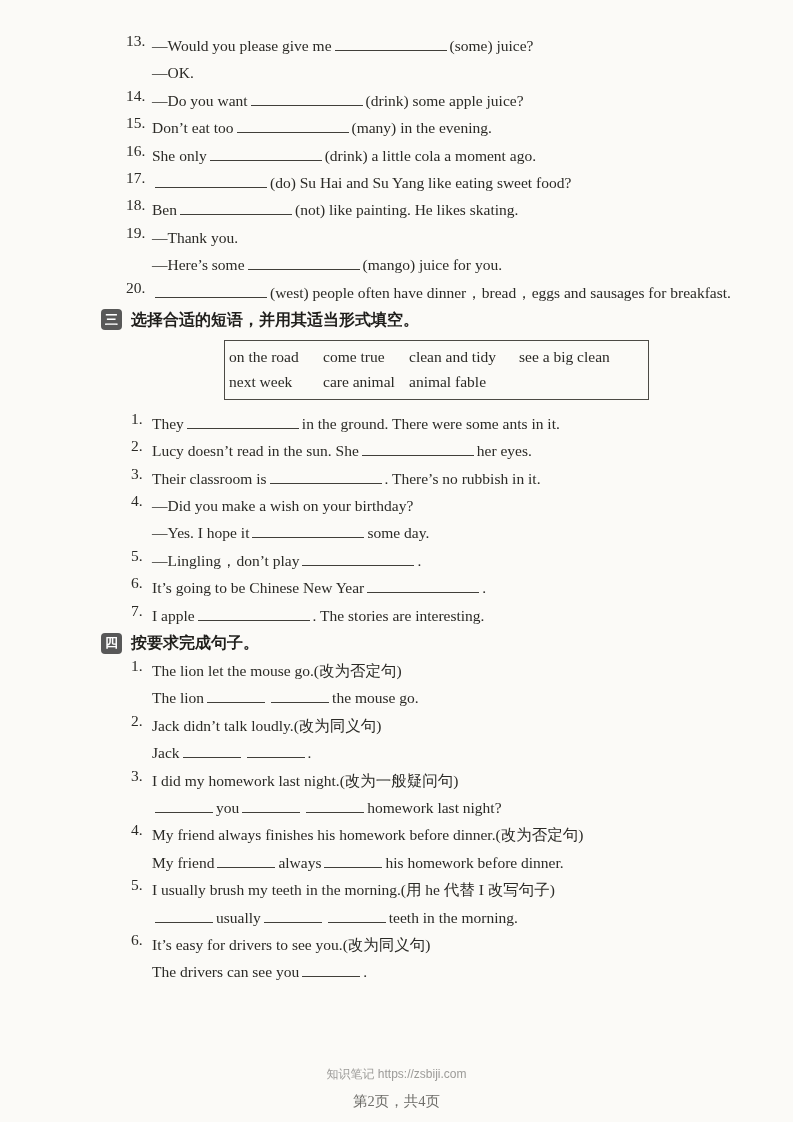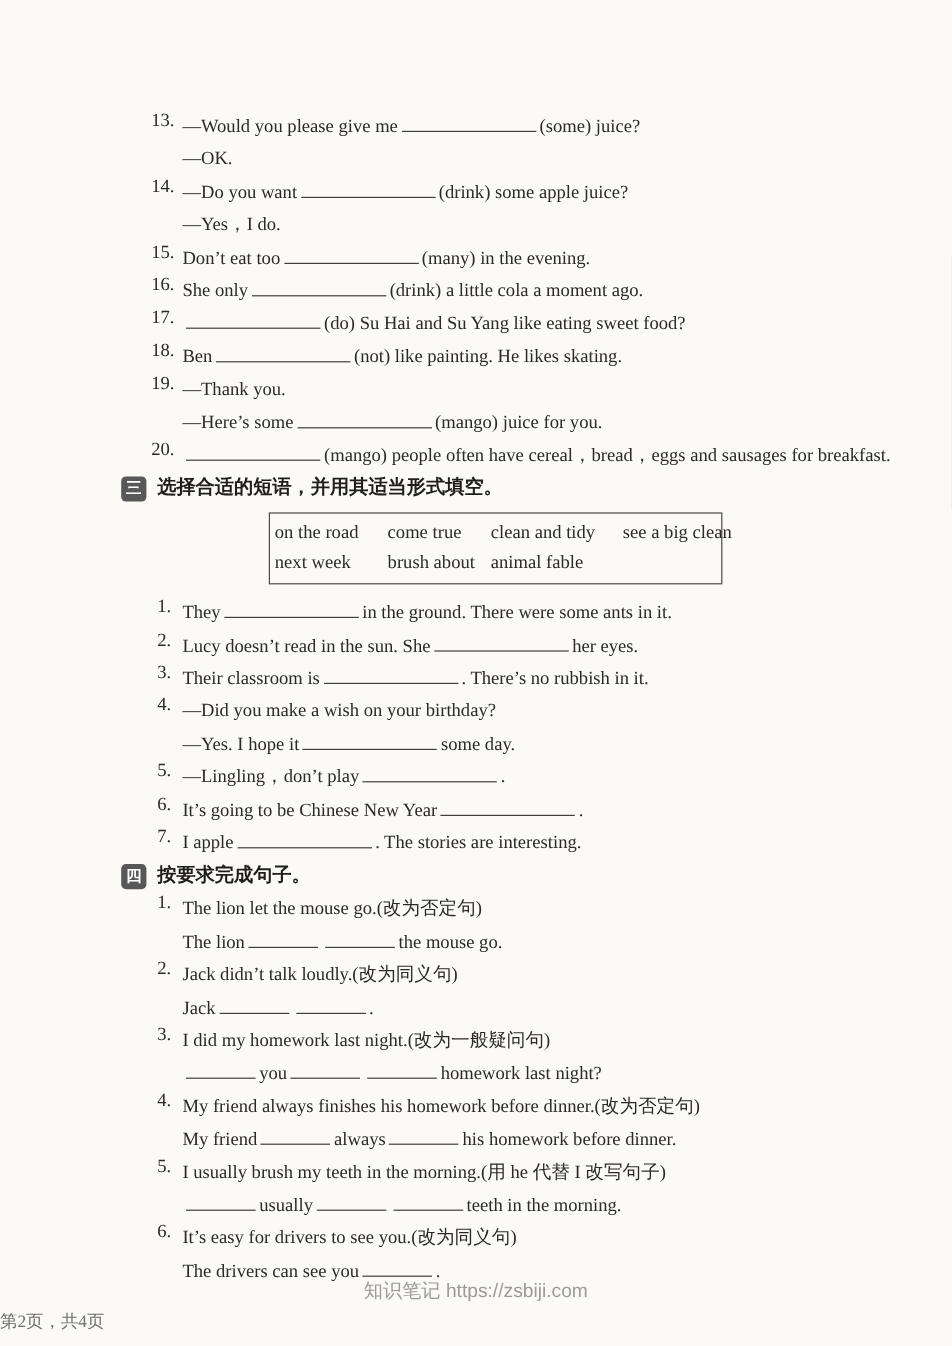--- a/index.html
+++ b/index.html
@@ -7,21 +7,21 @@
   .page {
     width:793px; height:1122px;
     margin:0 auto;
     background:#fbfaf7;
     color:#2b2a26;
     font-family:"Liberation Serif", serif;
     font-size:15.5px;
     position:relative;
     overflow:hidden;
   }
-  .content { padding-top:92px; }
+  .content { padding-top:32px; }
 
   
   .ex-block { }
   .ex-item { display:flex; }
   .ex-item .num {
     flex:0 0 auto;
     text-align:left;
   }
   .fill .ex-item { margin-left:126px; }
   .fill .num { width:26px; }
@@ -51,41 +51,41 @@
     border-radius:4px;
     font-size:13px; font-weight:bold;
     display:inline-flex; align-items:center; justify-content:center;
     margin-right:9px;
     font-family:"Liberation Sans", sans-serif;
   }
 
   
   .phrase-box {
     margin:6px 0 10px 224px;
-    width:378px;
+    width:425px;
     border:1.5px solid #4c4a45;
     padding:3px 0 5px 4px;
   }
   .phrase-row {
     display:grid;
     grid-template-columns:94px 86px 110px auto;
     height:25px; line-height:25px;
   }
   .phrase-cell { white-space:nowrap; }
 
   
   .footer-site {
     position:absolute; left:0; right:0; top:1066px;
     text-align:center;
     font-family:"Liberation Sans", sans-serif;
-    font-size:16px; color:#9c9b98;
+    font-size:12px; color:#9c9b98;
   }
   .footer-page {
     position:absolute; left:0; right:0; top:1092px;
-    text-align:left;
+    text-align:center;
     font-family:"Liberation Serif", serif;
     font-size:14.5px; color:#6e6d69;
   }
 </style>
 </head>
 <body>
 
 <div class="page">
   <div class="content">
 
@@ -94,21 +94,20 @@
           <span class="num">13.</span>
           <div class="item-body">
             <div class="line"><span>—Would you please give me</span><span class="blank" style="width: 112px;"></span><span>(some) juice?</span></div>
             <div class="line"><span>—OK.</span></div>
           </div>
         </div>
         <div class="ex-item">
           <span class="num">14.</span>
           <div class="item-body">
             <div class="line"><span>—Do you want</span><span class="blank" style="width: 112px;"></span><span>(drink) some apple juice?</span></div>
-            <div class="line"><span>—Yes，I do.</span></div>
           </div>
         </div>
         <div class="ex-item">
           <span class="num">15.</span>
           <div class="item-body">
             <div class="line"><span>Don’t eat too</span><span class="blank" style="width: 112px;"></span><span>(many) in the evening.</span></div>
           </div>
         </div>
         <div class="ex-item">
           <span class="num">16.</span>
@@ -131,40 +130,40 @@
         <div class="ex-item">
           <span class="num">19.</span>
           <div class="item-body">
             <div class="line"><span>—Thank you.</span></div>
             <div class="line"><span>—Here’s some</span><span class="blank" style="width: 112px;"></span><span>(mango) juice for you.</span></div>
           </div>
         </div>
         <div class="ex-item">
           <span class="num">20.</span>
           <div class="item-body">
-            <div class="line"><span class="blank" style="width: 112px;"></span><span>(mango) people often have cereal，bread，eggs and sausages for breakfast.</span></div>
+            <div class="line"><span class="blank" style="width: 112px;"></span><span>(west) people often have dinner，bread，eggs and sausages for breakfast.</span></div>
           </div>
         </div>
       </div>
 
     <div class="sec-header">
       <span class="sec-marker">三</span>
       <span>选择合适的短语，并用其适当形式填空。</span>
     </div>
 
     <div class="phrase-box">
         <div class="phrase-row">
           <span class="phrase-cell">on the road</span>
           <span class="phrase-cell">come true</span>
           <span class="phrase-cell">clean and tidy</span>
           <span class="phrase-cell">see a big clean</span>
         </div>
         <div class="phrase-row">
           <span class="phrase-cell">next week</span>
-          <span class="phrase-cell">brush about</span>
+          <span class="phrase-cell">care animal</span>
           <span class="phrase-cell">animal fable</span>
         </div>
       </div>
 
     <div class="ex-block sec">
         <div class="ex-item">
           <span class="num">1.</span>
           <div class="item-body">
             <div class="line"><span>They</span><span class="blank" style="width: 112px;"></span><span>in the ground. There were some ants in it.</span></div>
           </div>

